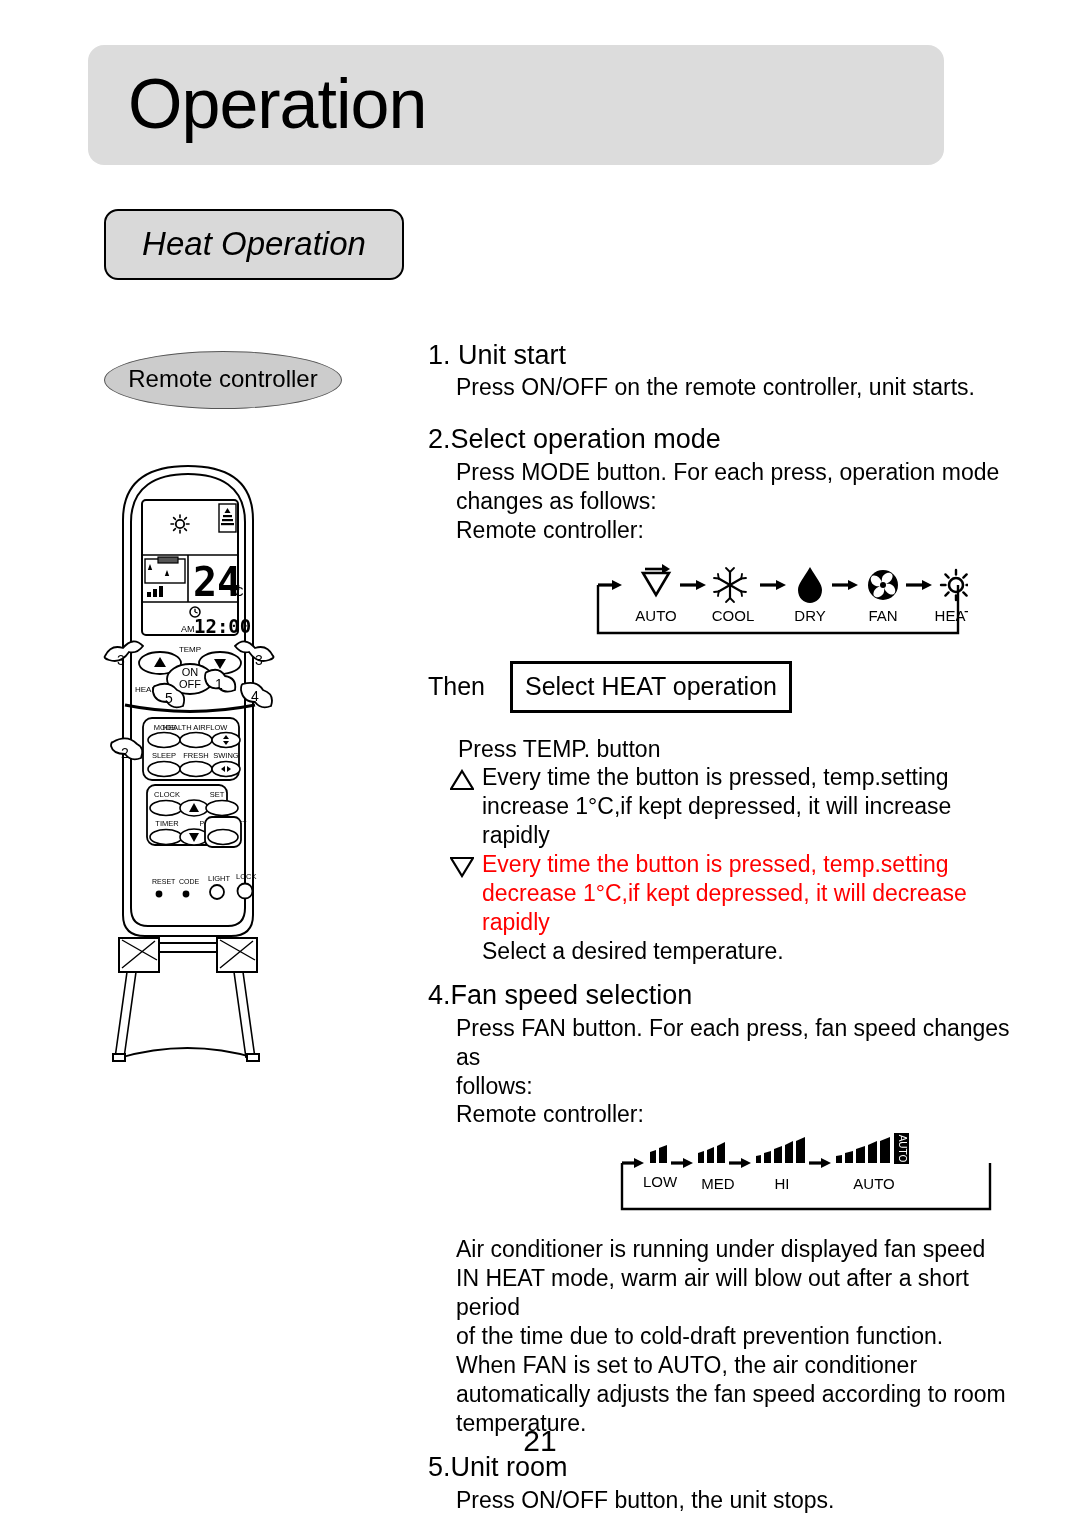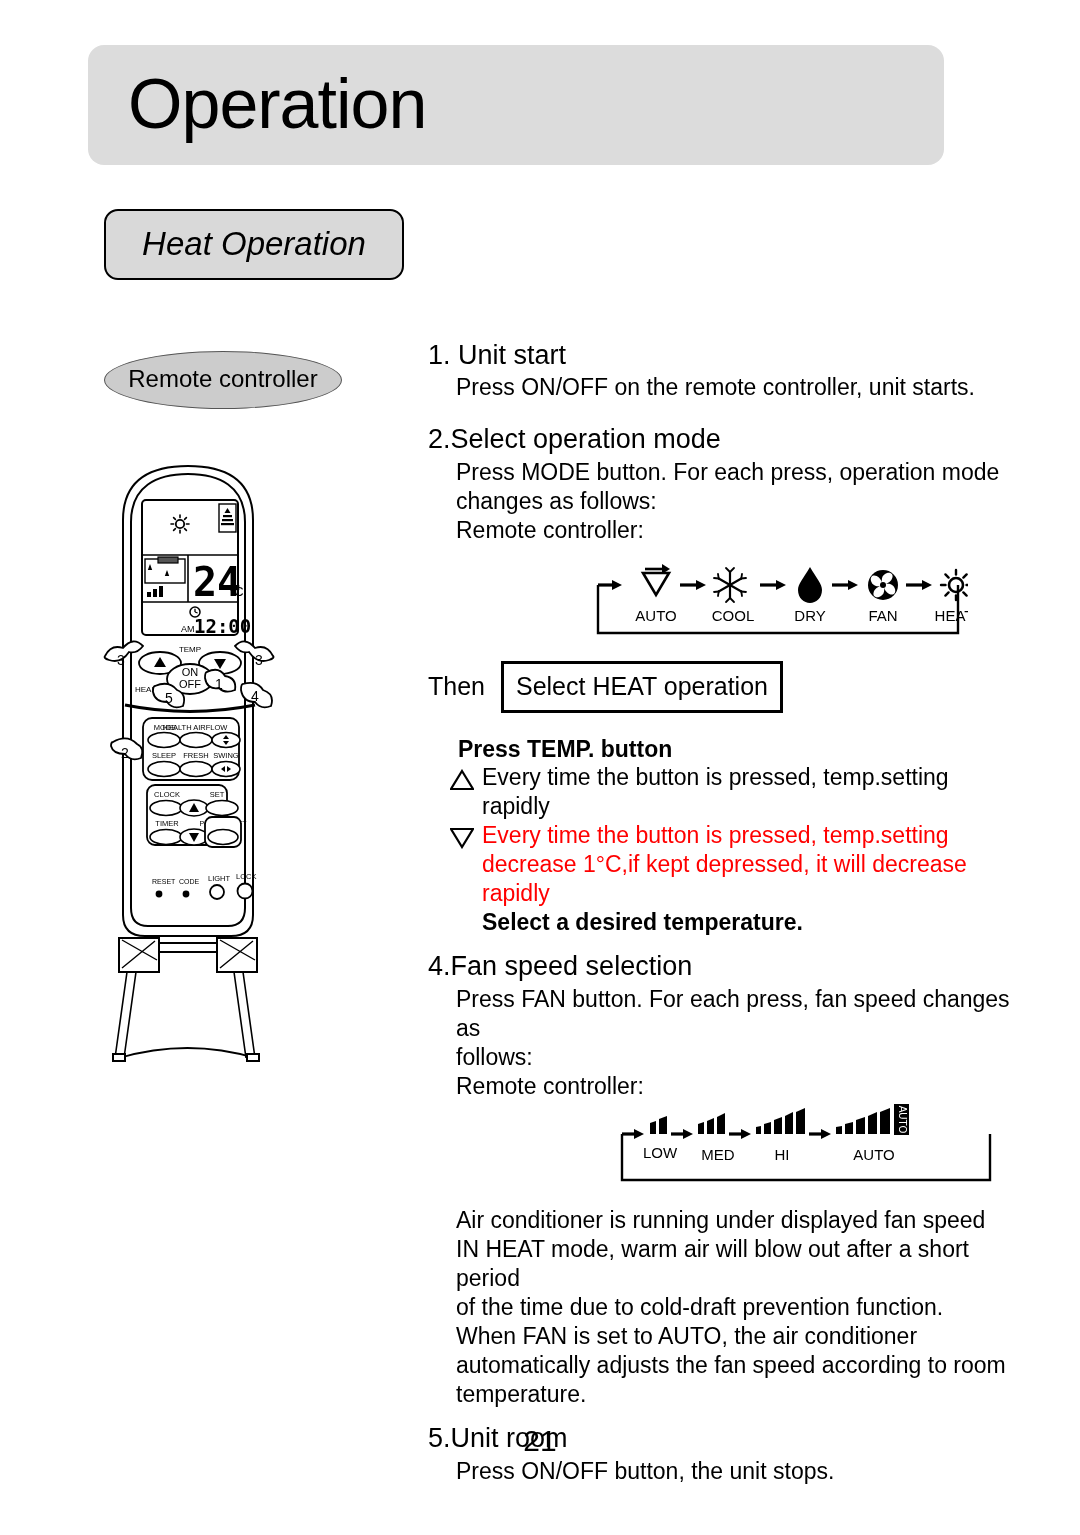--- a/index.html
+++ b/index.html
@@ -106,21 +106,21 @@
   .step-head {
     font-size: 27px;
     line-height: 1.16;
     margin: 0 0 2px 0;
   }
   .step-body {
     font-size: 23px;
     line-height: 1.26;
     margin: 0 0 0 28px;
   }
-  .step-body.tight { margin-left: 30px; font-weight: bold; }
+  .step-body.tight { margin-left: 30px; }
   .gap-s { height: 14px; }
   .gap-m { height: 22px; }
 
   
   .mode-diagram {
     margin: 6px 0 0 160px;
     width: 380px;
   }
   .fan-diagram {
     margin: 2px 0 0 188px;
@@ -131,21 +131,21 @@
   .then-row {
     display: flex;
     align-items: stretch;
     margin: 0;
     height: 52px;
   }
   .then-label {
     font-size: 25px;
     display: flex;
     align-items: center;
-    padding-right: 16px;
+    padding-right: 25px;
   }
   .then-box {
     border: 3px solid #000;
     display: flex;
     align-items: center;
     padding: 0 12px;
     font-size: 25px;
     white-space: nowrap;
   }
 
@@ -471,20 +471,21 @@
     <div class="step-body tight">Press TEMP. button</div>
 
     <div class="bullet-row">
       <div class="tri">
         <svg viewBox="0 0 24 22" width="24" height="22" xmlns="http://www.w3.org/2000/svg">
           <polygon points="12,2 23,20 1,20" fill="none" stroke="#000" stroke-width="2.2"></polygon>
         </svg>
       </div>
       <div class="bullet-text">
         <div>Every time the button is pressed, temp.setting</div>
+        <div>increase 1°C,if kept depressed, it will increase</div>
         <div>rapidly</div>
       </div>
     </div>
 
     <div class="bullet-row">
       <div class="tri">
         <svg viewBox="0 0 24 22" width="24" height="22" xmlns="http://www.w3.org/2000/svg">
           <polygon points="1,2 23,2 12,20" fill="none" stroke="#000" stroke-width="2.2"></polygon>
         </svg>
       </div>

